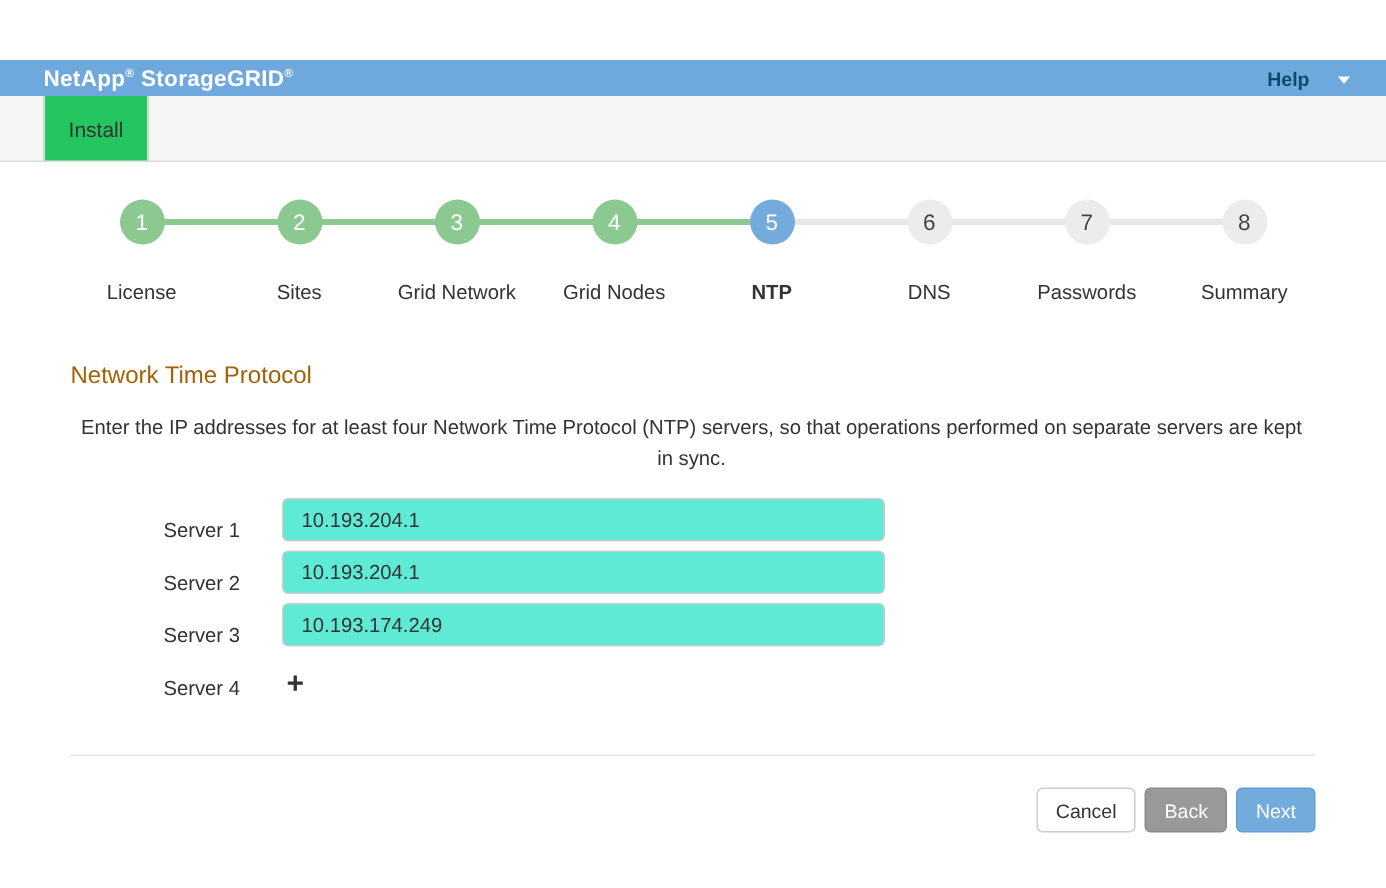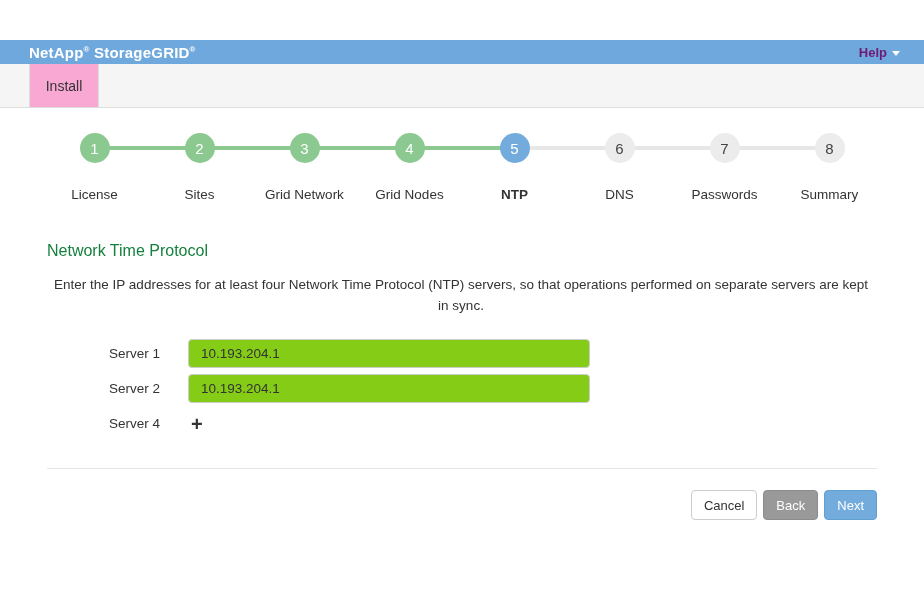--- a/index.html
+++ b/index.html
@@ -6,62 +6,62 @@
   html, body { width: 924px; height: 592px; background: #ffffff;
     font-family: "Liberation Sans", "DejaVu Sans", sans-serif; color: #333; }
 
   .top-gap { height: 40px; background: #fff; }
 
   
   .app-header { height: 24px; background: #6fa8dc; display: flex;
     align-items: center; justify-content: space-between; padding: 0 24px 0 29px; }
   .brand { color: #fff; font-size: 15px; font-weight: bold; letter-spacing: .2px; }
   .brand sup { font-size: 8px; font-weight: bold; vertical-align: super; }
-  .help { color: #701a75; font-size: 13px; font-weight: bold; cursor: pointer;
-    display: flex; align-items: center; gap: 5px; }
+  .help { color: #0c4a6e; font-size: 13px; font-weight: bold; cursor: pointer;
+    display: flex; align-items: center; gap: 19px; }
   .caret { display: inline-block; width: 0; height: 0; border-left: 4px solid transparent;
     border-right: 4px solid transparent; border-top: 5px solid #fff; margin-top: 2px; }
 
   
   .tab-bar { height: 44px; background: #f5f5f5; border-bottom: 1px solid #ddd;
     display: flex; align-items: stretch; }
-  .tab { width: 70px; margin-left: 29px; background: #f9a8d4; border-left: 1px solid #ddd;
+  .tab { width: 70px; margin-left: 29px; background: #22c55e; border-left: 1px solid #ddd;
     border-right: 1px solid #ddd; display: flex; align-items: center;
     justify-content: center; font-size: 14px; color: #333; cursor: pointer; }
 
   
   .stepper { display: flex; margin: 25px 42px 0 42px; }
   .step { flex: 1; position: relative; display: flex; flex-direction: column;
     align-items: center; }
   .step .connector { position: absolute; top: 13px; left: -50%; width: 100%;
     height: 4px; background: #e7e7e7; z-index: 0; }
   .step .connector.done { background: #8cc990; }
   .step .circle { position: relative; z-index: 1; width: 30px; height: 30px;
     border-radius: 50%; display: flex; align-items: center; justify-content: center;
     font-size: 15px; background: #ececec; color: #444; }
   .step.done .circle { background: #8cc990; color: #fff; }
   .step.current .circle { background: #74abdd; color: #fff; }
   .step .step-label { margin-top: 24px; font-size: 13.5px; color: #333; white-space: nowrap; }
   .step.current .step-label { font-weight: bold; text-align: right; }
 
   
   .content { padding: 0 47px; }
-  .page-title { margin-top: 40px; font-size: 16px; font-weight: normal; color: #15803d; }
+  .page-title { margin-top: 40px; font-size: 16px; font-weight: normal; color: #a16207; }
   .page-desc { margin-top: 14px; font-size: 13.5px; line-height: 21px; color: #333;
     max-width: 828px; text-align: center; }
 
   
   .form { margin-top: 30px; }
-  .form-row { display: flex; align-items: center; margin-bottom: 20px; height: 15px; }
+  .form-row { display: flex; align-items: flex-end; margin-bottom: 20px; height: 15px; }
   .form-label { width: 113px; text-align: right; font-size: 13.5px; color: #333;
     padding-right: 0; }
   .form-input { margin-left: 28px; width: 402px; height: 29px; border: 1px solid #ccc;
     border-radius: 4px; padding: 0 12px; font-size: 13.5px; color: #333;
     font-family: "Liberation Sans", "DejaVu Sans", sans-serif; outline: none;
-    background: #84cc16; }
+    background: #5eead4; }
   .form-input.focused { border-color: #66afe9;
     box-shadow: inset 0 1px 1px rgba(0,0,0,.075), 0 0 8px rgba(102,175,233,.6); }
   .add-btn { margin-left: 31px; font-size: 20px; font-weight: bold; color: #333;
     cursor: pointer; line-height: 1; user-select: none; }
 
   
   .divider { margin: 37px 47px 0 47px; border-top: 1px solid #e5e5e5; }
   .footer { margin: 21px 47px 0 47px; display: flex; justify-content: flex-end;
     gap: 6px; }
   .btn { height: 30px; border-radius: 4px; font-size: 13px; padding: 0 12px;
@@ -149,20 +149,25 @@
       <input class="form-input" type="text" value="10.193.204.1" style="">
 
     </div>
 
     <div class="form-row">
       <div class="form-label">Server 2</div>
       <input class="form-input" type="text" value="10.193.204.1" style="">
 
     </div>
 
+    <div class="form-row">
+      <div class="form-label">Server 3</div>
+      <input class="form-input" type="text" value="10.193.174.249" style="">
+
+    </div>
 
     <div class="form-row">
       <div class="form-label">Server 4</div>
       <span class="add-btn" style="display: inline;">+</span>
     </div>
   </div>
 
 </div>
 
 <div class="divider"></div>

